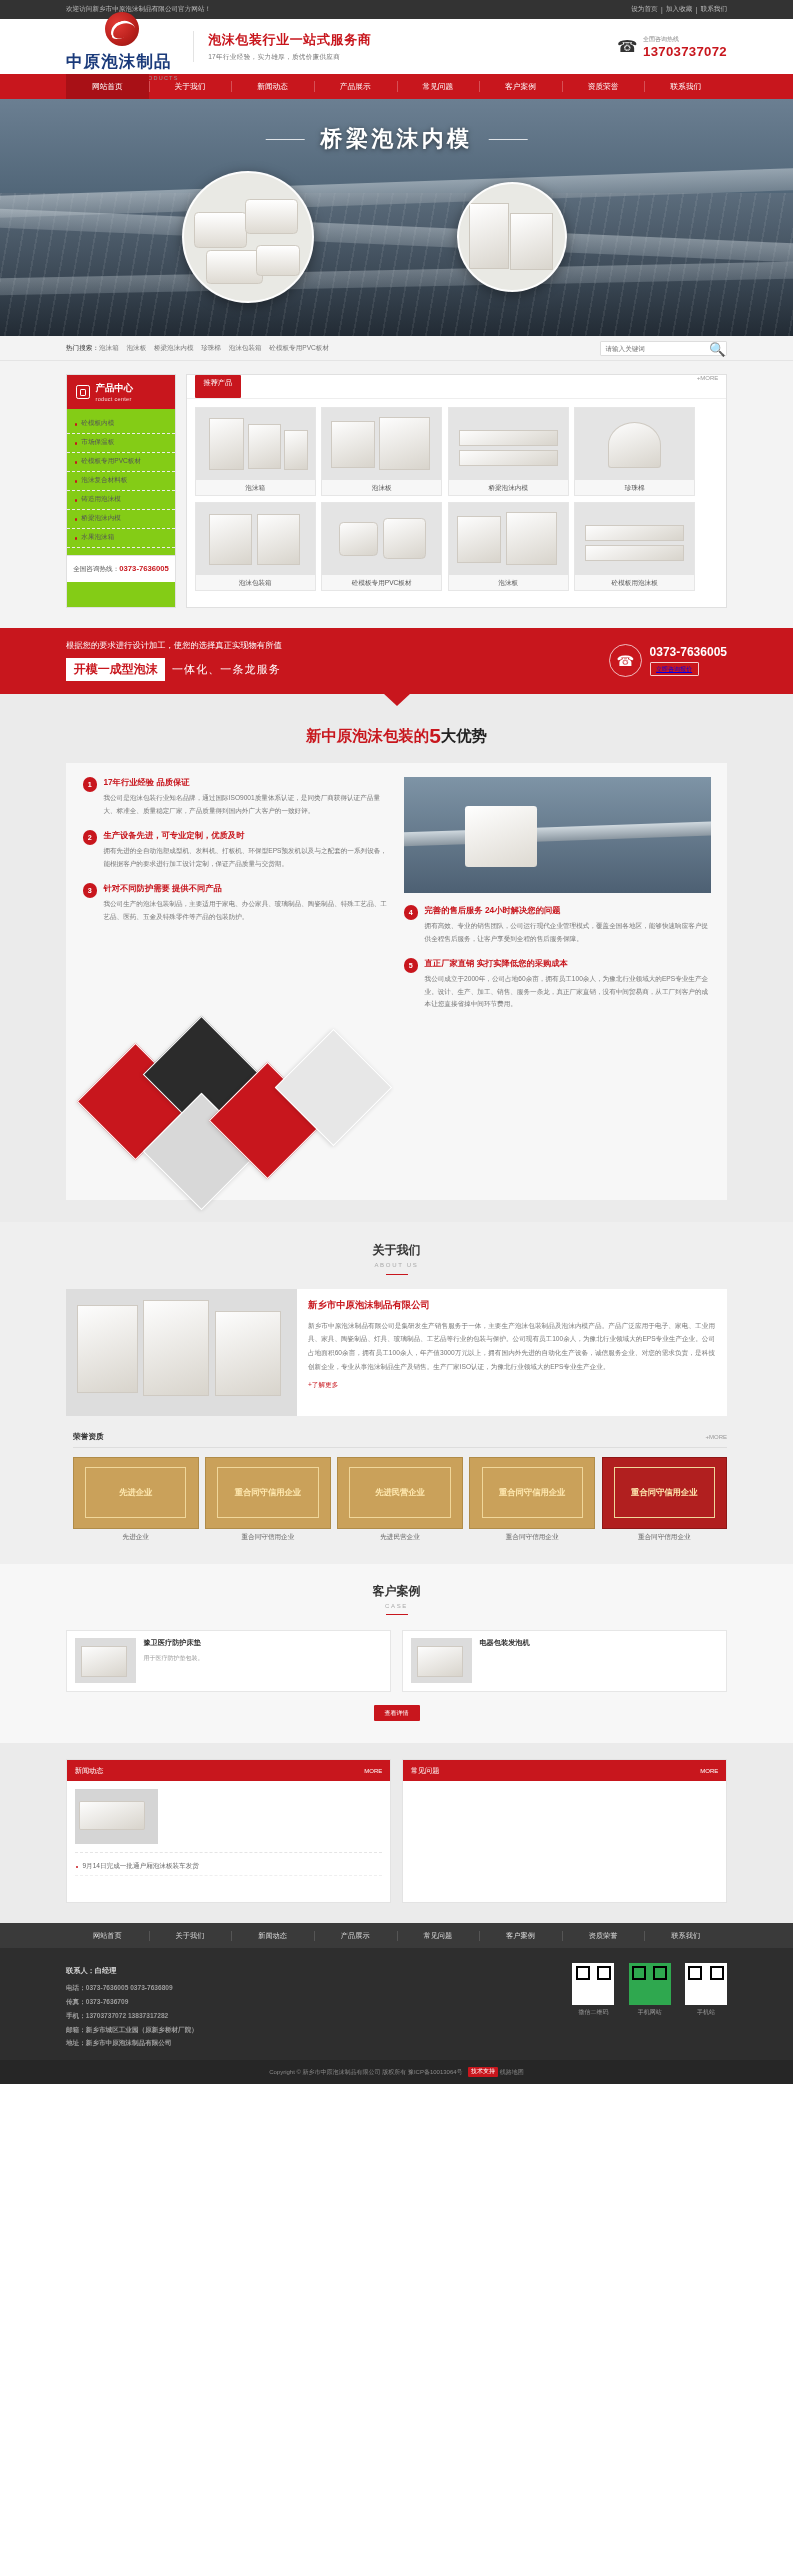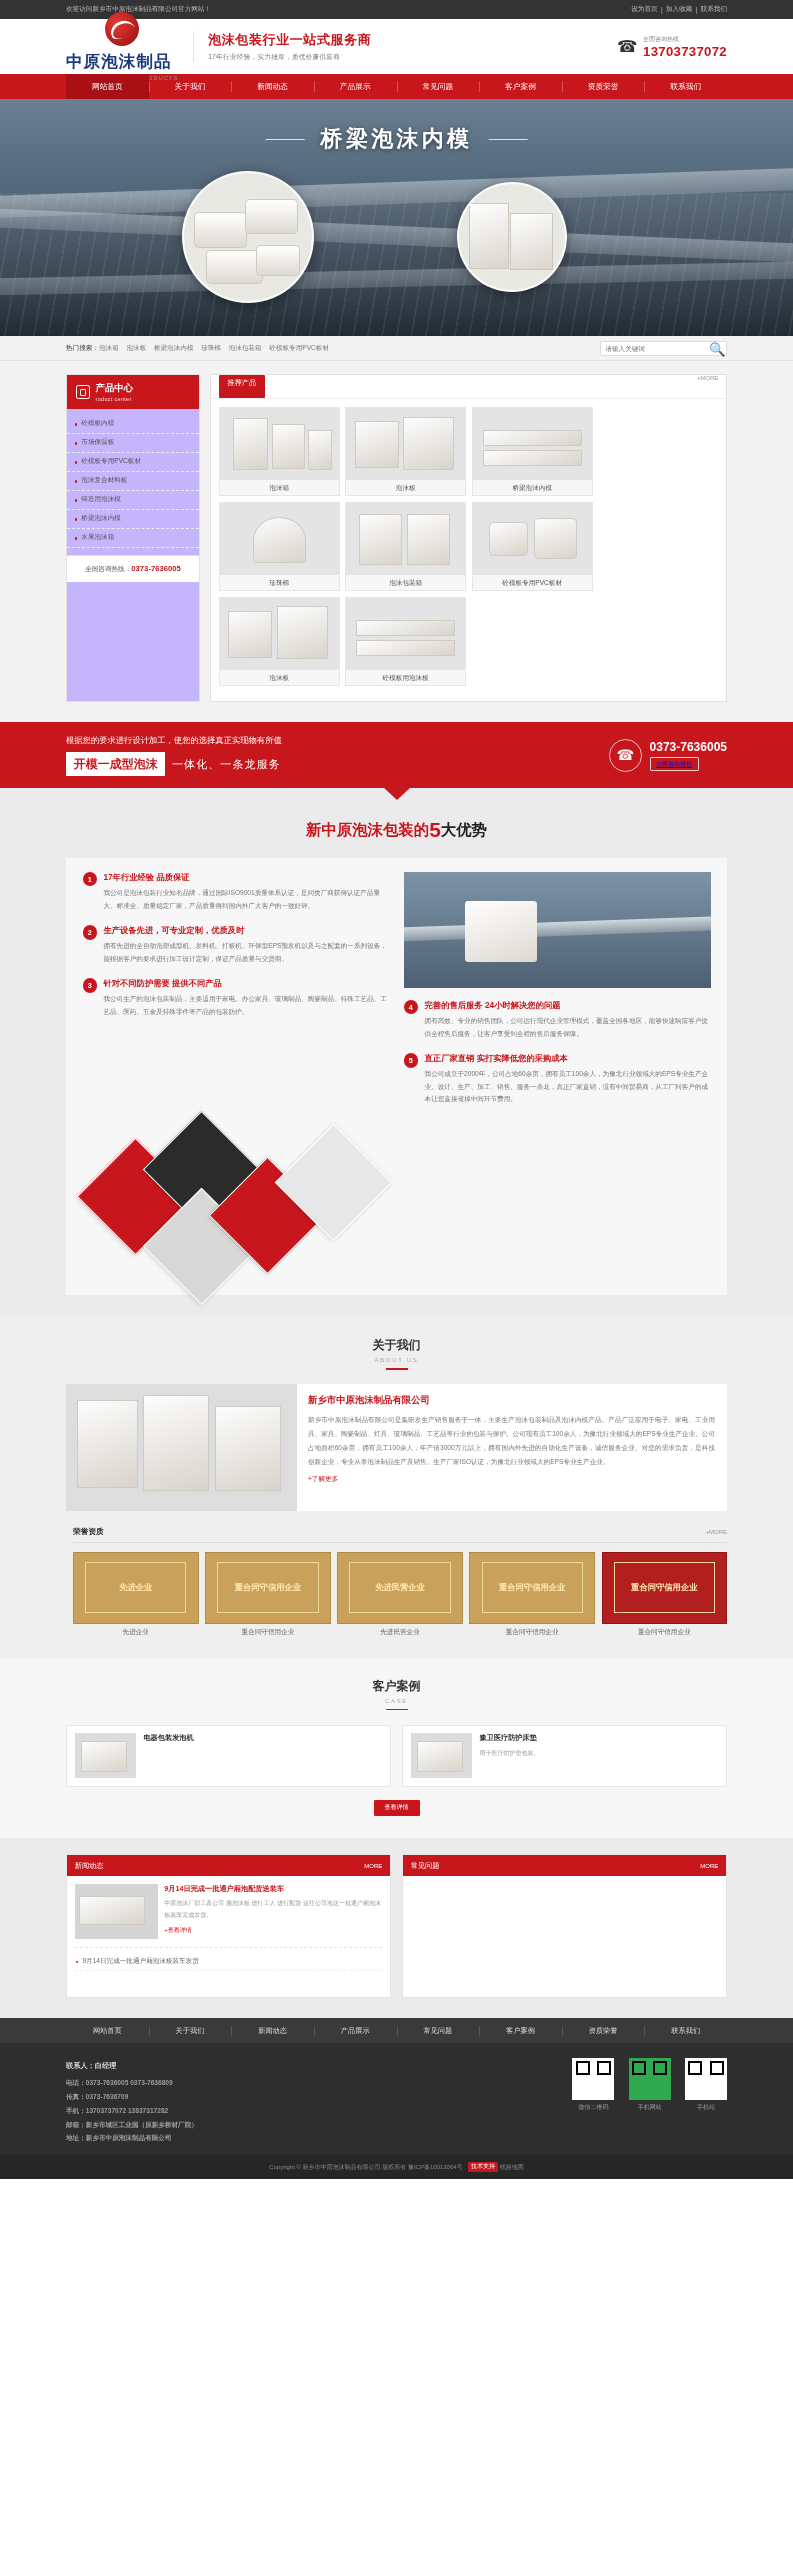--- a/index.html
+++ b/index.html
@@ -106,21 +106,21 @@
   .searchbar .hot { color: #333; }
   .searchbar .kw { color: #777; margin-right: 7.7px; text-decoration: none; }
   .search-field { margin-left: auto; display: flex; align-items: center;
     width: 127px; height: 14.3px; background: #fff; border: 0.6px solid #ddd; border-radius: 1.1px; }
   .search-field input { border: 0; outline: 0; flex: 1; height: 13.2px; padding: 0 4.4px; font-size: 6.6px; color: #999; }
   .search-btn { width: 16.5px; height: 13.2px; background: #fff; border: 0; cursor: pointer; color: #666; }
 
   
   .prod-sec { background: #f3f3f3; padding: 13.2px 0 20px; }
   .prod-layout { display: flex; gap: 10px; }
-  .side { width: 134px; background: #c4b5fd; border: 0.6px solid #e0e0e0; }
+  .side { width: 110px; background: #84cc16; border: 0.6px solid #e0e0e0; }
   .side-head { background: #c8161d; height: 34px; color: #fff; display: flex; align-items: center; padding: 0 8.8px; gap: 5.5px; }
   .side-head .sq { width: 14.3px; height: 14.3px; border: 1.1px solid #fff; border-radius: 2.2px; position: relative; }
   .side-head .sq::after { content:""; position:absolute; inset:2.8px; border:1.1px solid #fff; border-radius:1.1px;}
   .side-head .th { font-size: 9.4px; font-weight: bold; }
   .side-head .eh { font-size: 5.5px; opacity: .85; margin-top: 1.1px; letter-spacing: 0.3px; }
   .side-list { padding: 5.5px 0 7.7px; }
   .side-list li { list-style: none; height: 19px; display: flex; align-items: center;
      padding: 0 8.8px 0 14.3px; font-size: 6.6px; color: #555; position: relative; border-bottom: 0.6px dashed #ececec; }
   .side-list li::before { content: ""; position: absolute; left: 7.7px; top: 8.3px; width: 2.8px; height: 2.8px; background: #c8161d; border-radius: 50%; }
   .side-tel { background: #fff; border-top: 0.6px solid #e0e0e0; padding: 7.7px 5.5px; text-align: center; font-size: 6.6px; color: #555; }
@@ -597,54 +597,49 @@
       <div class="cn">客户案例</div>
       <div class="en">CASE</div>
       <div class="bar"></div>
     </div>
     <div class="case-grid" id="case-grid">
         <div class="case-card">
           <div class="case-ph">
             <div class="blk" style="left:6.6px;top:7.7px;width:46px;height:31px;"></div>
           </div>
           <div class="case-info">
-            <h4>电器包装发泡机</h4>
-            <p></p>
+            <h4>豫卫医疗防护床垫</h4>
+            <p>用于医疗防护垫包装。</p>
           </div>
         </div>
         <div class="case-card">
           <div class="case-ph">
             <div class="blk" style="left:6.6px;top:7.7px;width:46px;height:31px;"></div>
           </div>
           <div class="case-info">
-            <h4>豫卫医疗防护床垫</h4>
-            <p>用于医疗防护垫包装。</p>
+            <h4>电器包装发泡机</h4>
+            <p></p>
           </div>
         </div>
       </div>
     <a class="case-btn" href="#">查看详情</a>
   </div>
 </div>
 
 <div class="news">
   <div class="wrap news-cols">
     <div class="news-col">
       <div class="news-head">
         <span>新闻动态</span>
         <a class="m" href="#">MORE</a>
       </div>
       <div class="news-body">
         <div class="news-top">
           <div class="news-ph">
             <div class="blk" style="left:4.4px;top:12px;width:66px;height:29px;border-radius:1.7px;"></div>
-          </div>
-          <div>
-            <h4>9月14日完成一批通户厢泡配货送装车</h4>
-            <p>中原泡沫厂职工及公司 搬泡沫板 进行工人 进行配货 运往公司地送一批通户厢泡沫板装车完成发货。</p>
-            <a class="more" href="#">+查看详情</a>
           </div>
         </div>
         <ul class="news-list" id="news-list">
             <li>9月14日完成一批通户厢泡沫板装车发货</li>
           </ul>
       </div>
     </div>
     <div class="news-col empty">
       <div class="news-head">
         <span>常见问题</span>

